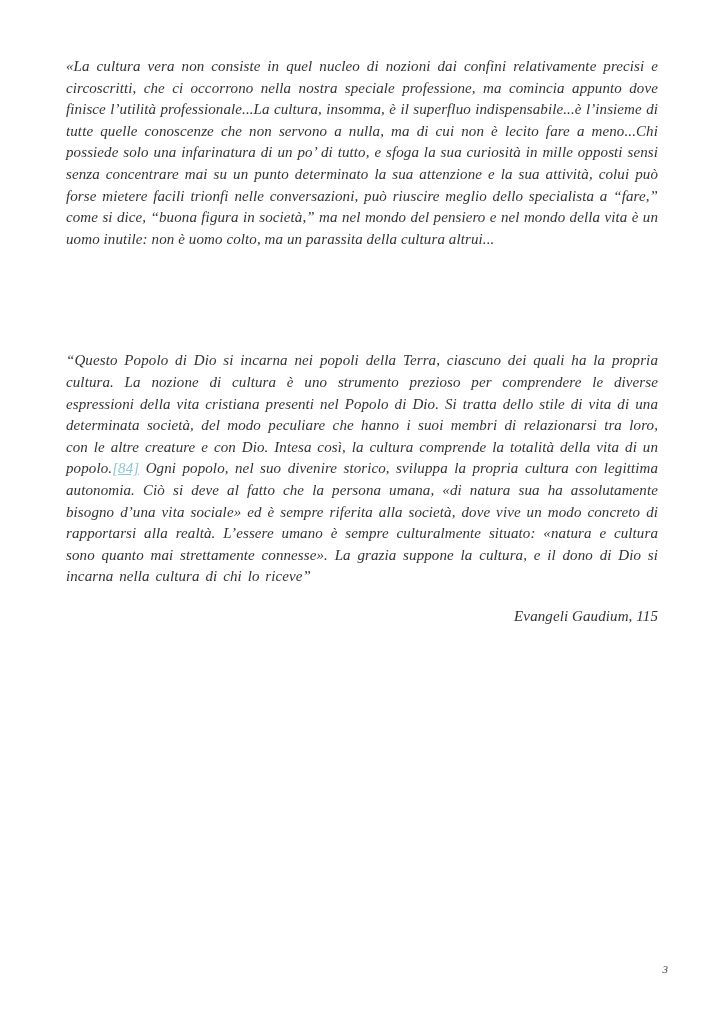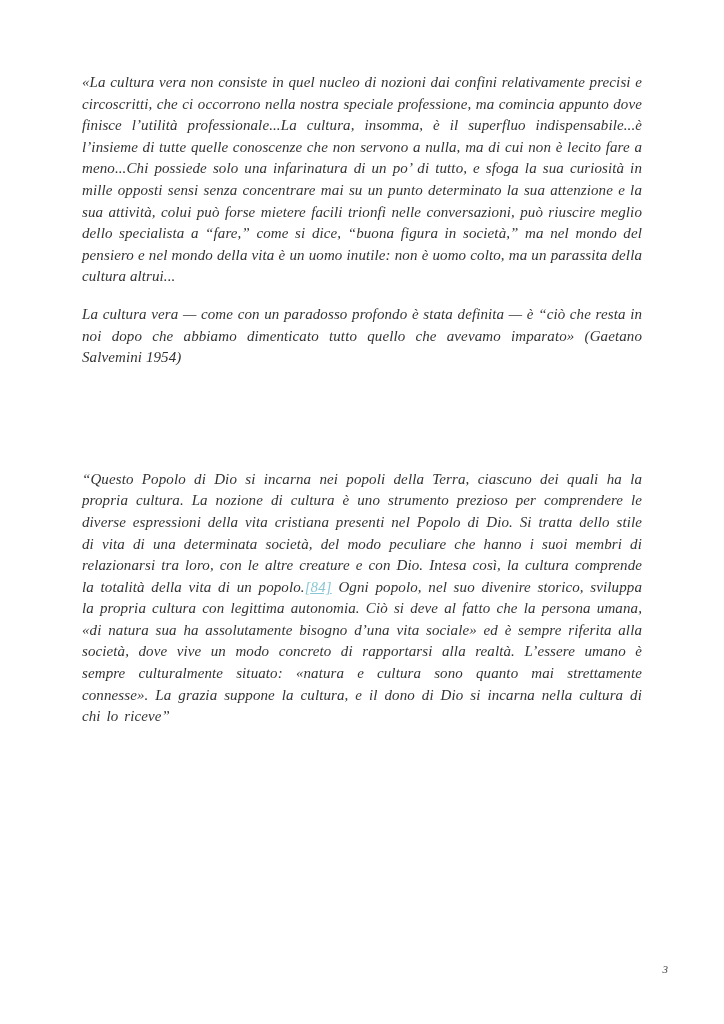--- a/index.html
+++ b/index.html
@@ -16,21 +16,21 @@
     color: #333333;
     overflow: hidden;
   }
   .page {
     position: absolute;
     inset: 0;
     padding: 56px 66px 0 66px;
     box-sizing: border-box;
   }
   .para {
-    margin: 16px;
+    margin: 0;
     font-size: 15px;
     line-height: 1.44;
     text-align: justify;
     letter-spacing: 0.1px;
   }
   .attribution {
     margin-top: 15px;
   }
   .eg-quote {
     margin-top: 100px;
@@ -53,20 +53,20 @@
     color: #444444;
   }
 </style>
 </head>
 <body>
 
 <div class="page">
 
   <p class="para">«La cultura vera non consiste in quel nucleo di nozioni dai confini relativamente precisi e circoscritti, che ci occorrono nella nostra speciale professione, ma comincia appunto dove finisce l’utilità professionale...La cultura, insomma, è il superfluo indispensabile...è l’insieme di tutte quelle conoscenze che non servono a nulla, ma di cui non è lecito fare a meno...Chi possiede solo una infarinatura di un po’ di tutto, e sfoga la sua curiosità in mille opposti sensi senza concentrare mai su un punto determinato la sua attenzione e la sua attività, colui può forse mietere facili trionfi nelle conversazioni, può riuscire meglio dello specialista a “fare,” come si dice, “buona figura in società,” ma nel mondo del pensiero e nel mondo della vita è un uomo inutile: non è uomo colto, ma un parassita della cultura altrui...</p>
 
-  <p class="para attribution">La cultura vera — come con un paradosso profondo è stata definita — è “ciò che resta in noi dopo che abbiamo dimenticato tutto quello che avevamo imparato» (Gaetano Salvemini 1954)</p>
 
   <p class="para eg-quote"><span>“Questo Popolo di Dio si incarna nei popoli della Terra, ciascuno dei quali ha la propria cultura. La nozione di cultura è uno strumento prezioso per comprendere le diverse espressioni della vita cristiana presenti nel Popolo di Dio. Si tratta dello stile di vita di una determinata società, del modo peculiare che hanno i suoi membri di relazionarsi tra loro, con le altre creature e con Dio. Intesa così, la cultura comprende la totalità della vita di un popolo.</span><a href="#" class="footnote-link">[84]</a><span> Ogni popolo, nel suo divenire storico, sviluppa la propria cultura con legittima autonomia. Ciò si deve al fatto che la persona umana, «di natura sua ha assolutamente bisogno d’una vita sociale»  ed è sempre riferita alla società, dove vive un modo concreto di rapportarsi alla realtà. L’essere umano è sempre culturalmente situato: «natura e cultura sono quanto mai strettamente connesse». La grazia suppone la cultura, e il dono di Dio si incarna nella cultura di chi lo riceve”</span></p>
 
+  <p class="para citation">Evangeli Gaudium, 115</p>
 
   <div class="page-number">3</div>
 
 </div>
 
 </body></html>

